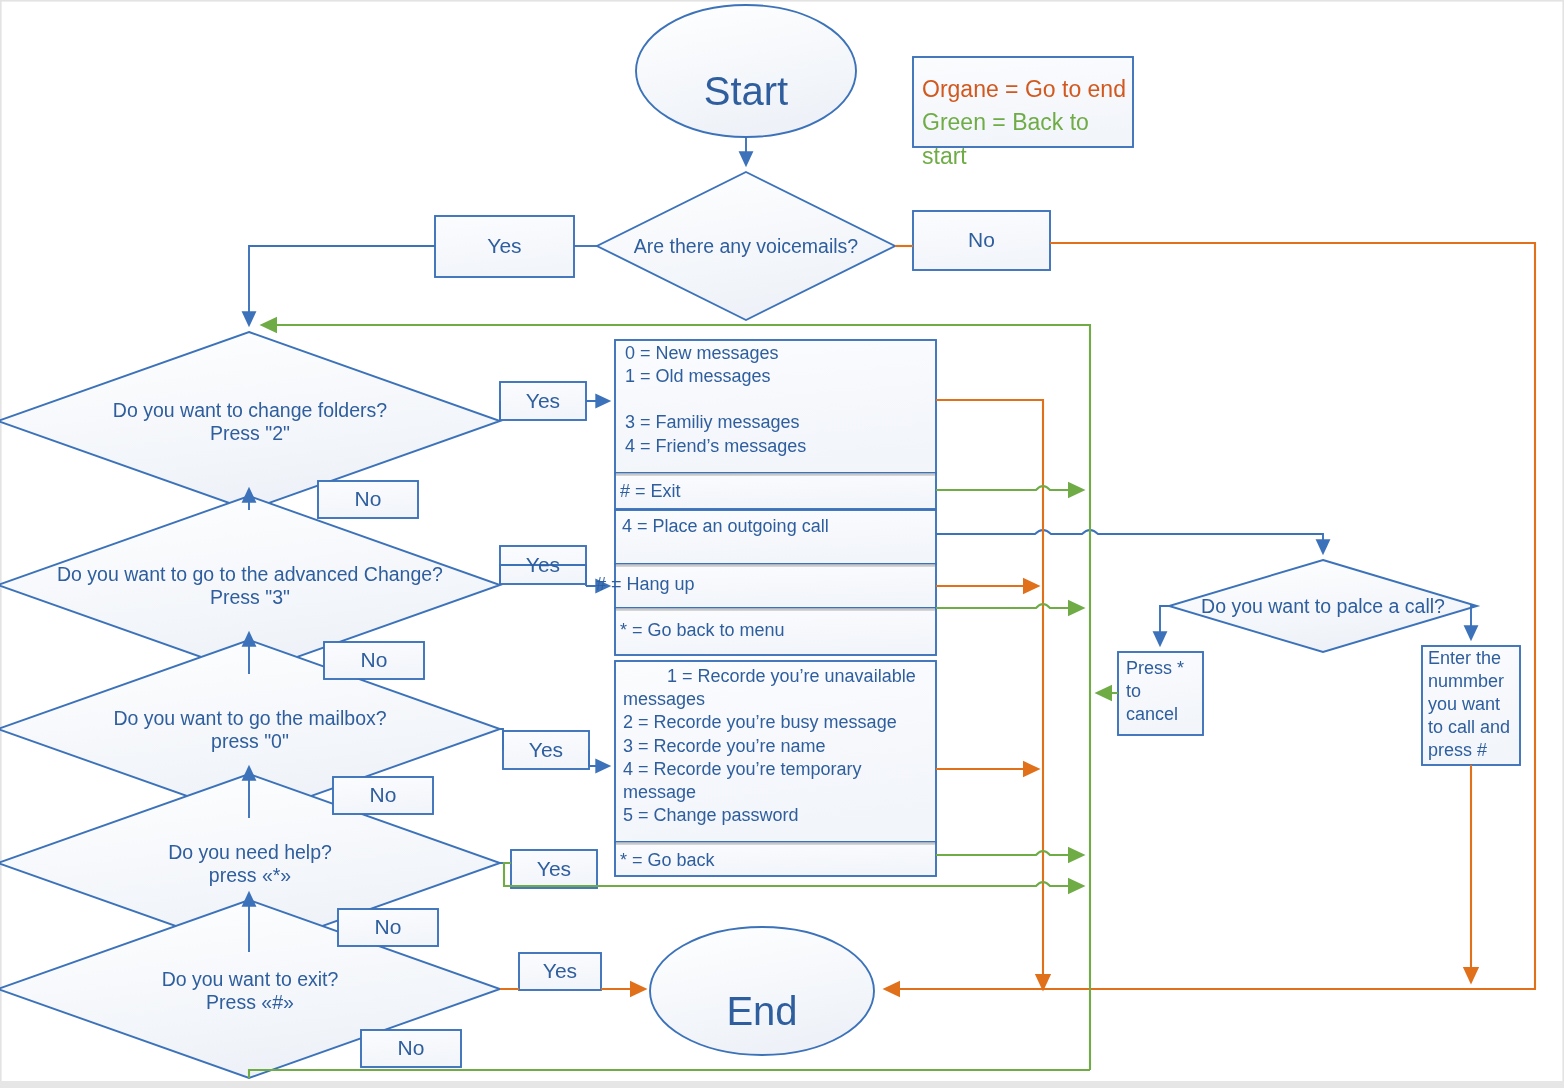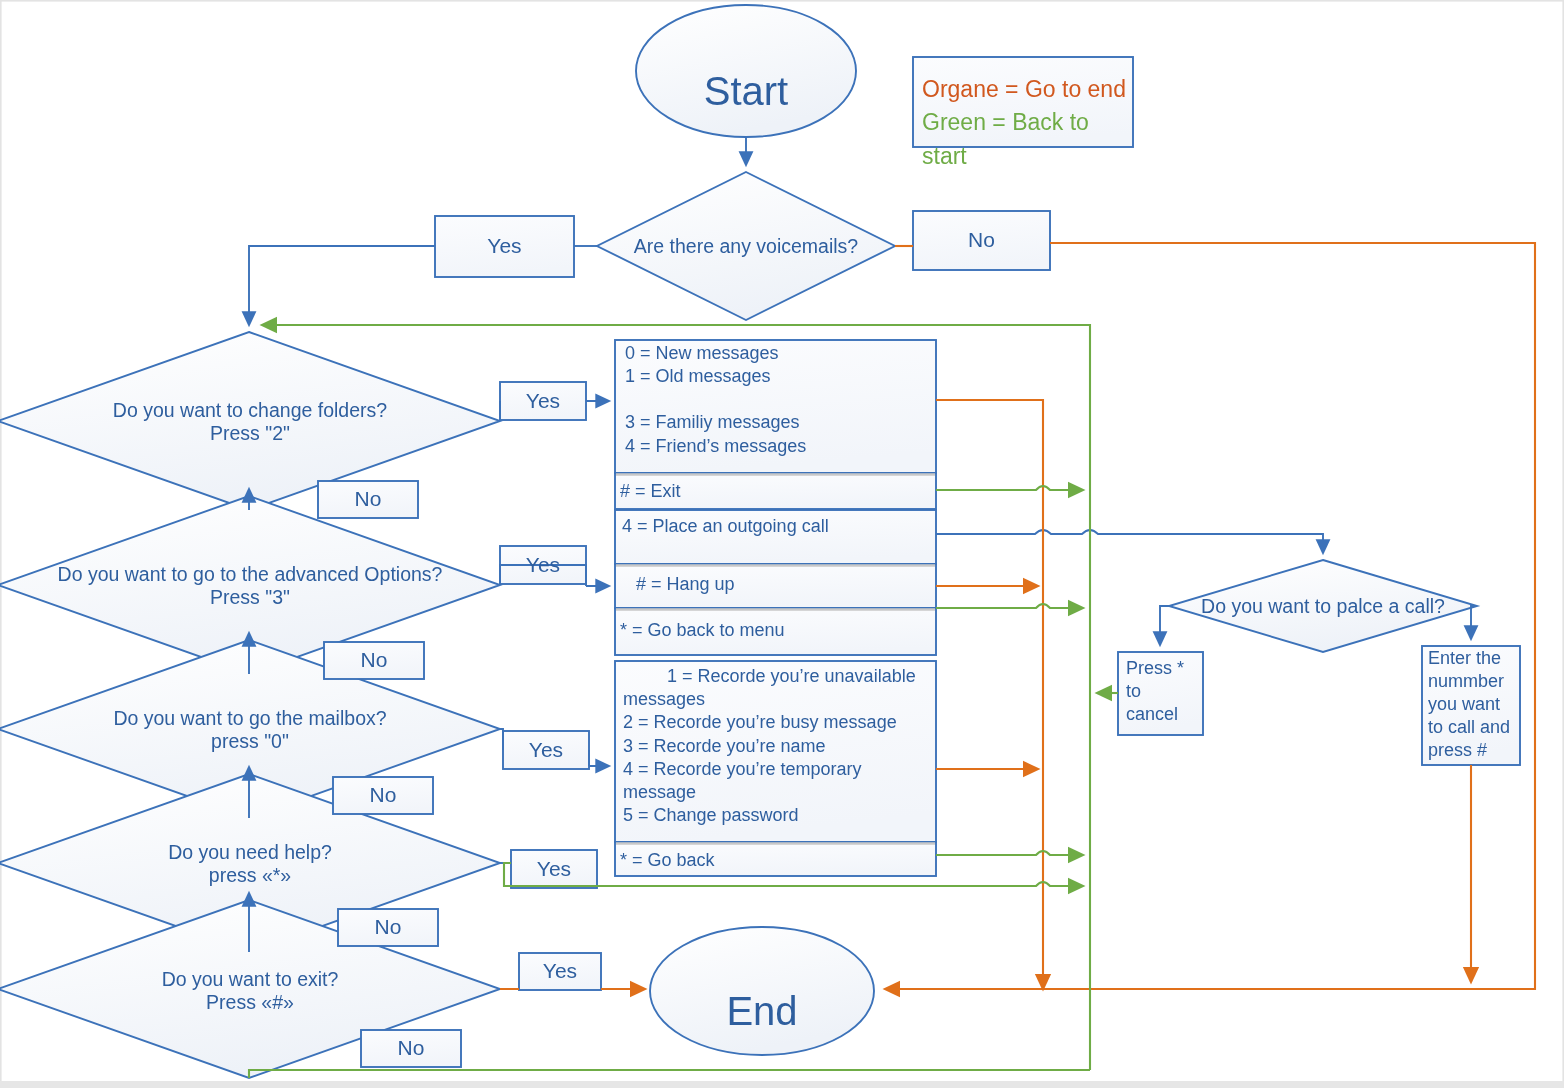--- a/index.html
+++ b/index.html
@@ -174,21 +174,21 @@
   <div style="position:absolute;left:922px;top:73px;width:206px;">
     <div class="legendLine" style="color:#D1581E;">Organe = Go to end</div>
     <div class="legendLine" style="color:#6FAC46;">Green = Back to start</div>
   </div>
 
   <div class="nodeText diamondLbl" style="left:596px;top:233px;width:300px;height:26px;">Are there any voicemails?</div>
 
   <div class="nodeText diamondLbl" style="left:60px;top:398px;width:380px;height:24px;">Do you want to change folders?</div>
   <div class="nodeText diamondLbl" style="left:60px;top:421px;width:380px;height:24px;">Press "2"</div>
 
-  <div class="nodeText diamondLbl" style="left:30px;top:562px;width:440px;height:24px;">Do you want to go to the advanced Options?</div>
+  <div class="nodeText diamondLbl" style="left:30px;top:562px;width:440px;height:24px;">Do you want to go to the advanced Change?</div>
   <div class="nodeText diamondLbl" style="left:30px;top:585px;width:440px;height:24px;">Press "3"</div>
 
   <div class="nodeText diamondLbl" style="left:55px;top:706px;width:390px;height:24px;">Do you want to go the mailbox?</div>
   <div class="nodeText diamondLbl" style="left:55px;top:729px;width:390px;height:24px;">press "0"</div>
 
   <div class="nodeText diamondLbl" style="left:60px;top:840px;width:380px;height:24px;">Do you need help?</div>
   <div class="nodeText diamondLbl" style="left:60px;top:863px;width:380px;height:24px;">press «*»</div>
 
   <div class="nodeText diamondLbl" style="left:60px;top:967px;width:380px;height:24px;">Do you want to exit?</div>
   <div class="nodeText diamondLbl" style="left:60px;top:990px;width:380px;height:24px;">Press «#»</div>
@@ -213,21 +213,21 @@
   <div class="nodeText lbl" style="left:519px;top:953px;width:82px;height:37px;">Yes</div>
   <div class="nodeText lbl" style="left:361px;top:1030px;width:100px;height:37px;">No</div>
 
   <div class="menuLine" style="left:625px;top:343px;width:300px;">0 = New messages</div>
   <div class="menuLine" style="left:625px;top:366px;width:300px;">1 = Old messages</div>
   <div class="menuLine" style="left:625px;top:412px;width:300px;">3 = Familiy messages</div>
   <div class="menuLine" style="left:625px;top:436px;width:300px;">4 = Friend’s messages</div>
   <div class="menuLine" style="left:620px;top:481px;width:300px;"># = Exit</div>
 
   <div class="menuLine" style="left:622px;top:516px;width:300px;">4 = Place an outgoing call</div>
-  <div class="menuLine" style="left:636px;top:574px;width:300px;"># = Hang up</div>
+  <div class="menuLine" style="left:596px;top:574px;width:300px;"># = Hang up</div>
   <div class="menuLine" style="left:620px;top:620px;width:300px;">* = Go back to menu</div>
 
   <div class="menuLine" style="left:623px;top:666px;width:300px;margin-left:44px;">1 = Recorde you’re unavailable</div>
   <div class="menuLine" style="left:623px;top:689px;width:300px;">messages</div>
   <div class="menuLine" style="left:623px;top:712px;width:300px;">2 = Recorde you’re busy message</div>
   <div class="menuLine" style="left:623px;top:736px;width:300px;">3 = Recorde you’re name</div>
   <div class="menuLine" style="left:623px;top:759px;width:300px;">4 = Recorde you’re temporary</div>
   <div class="menuLine" style="left:623px;top:782px;width:300px;">message</div>
   <div class="menuLine" style="left:623px;top:805px;width:300px;">5 = Change password</div>
   <div class="menuLine" style="left:620px;top:850px;width:300px;">* = Go back</div>

